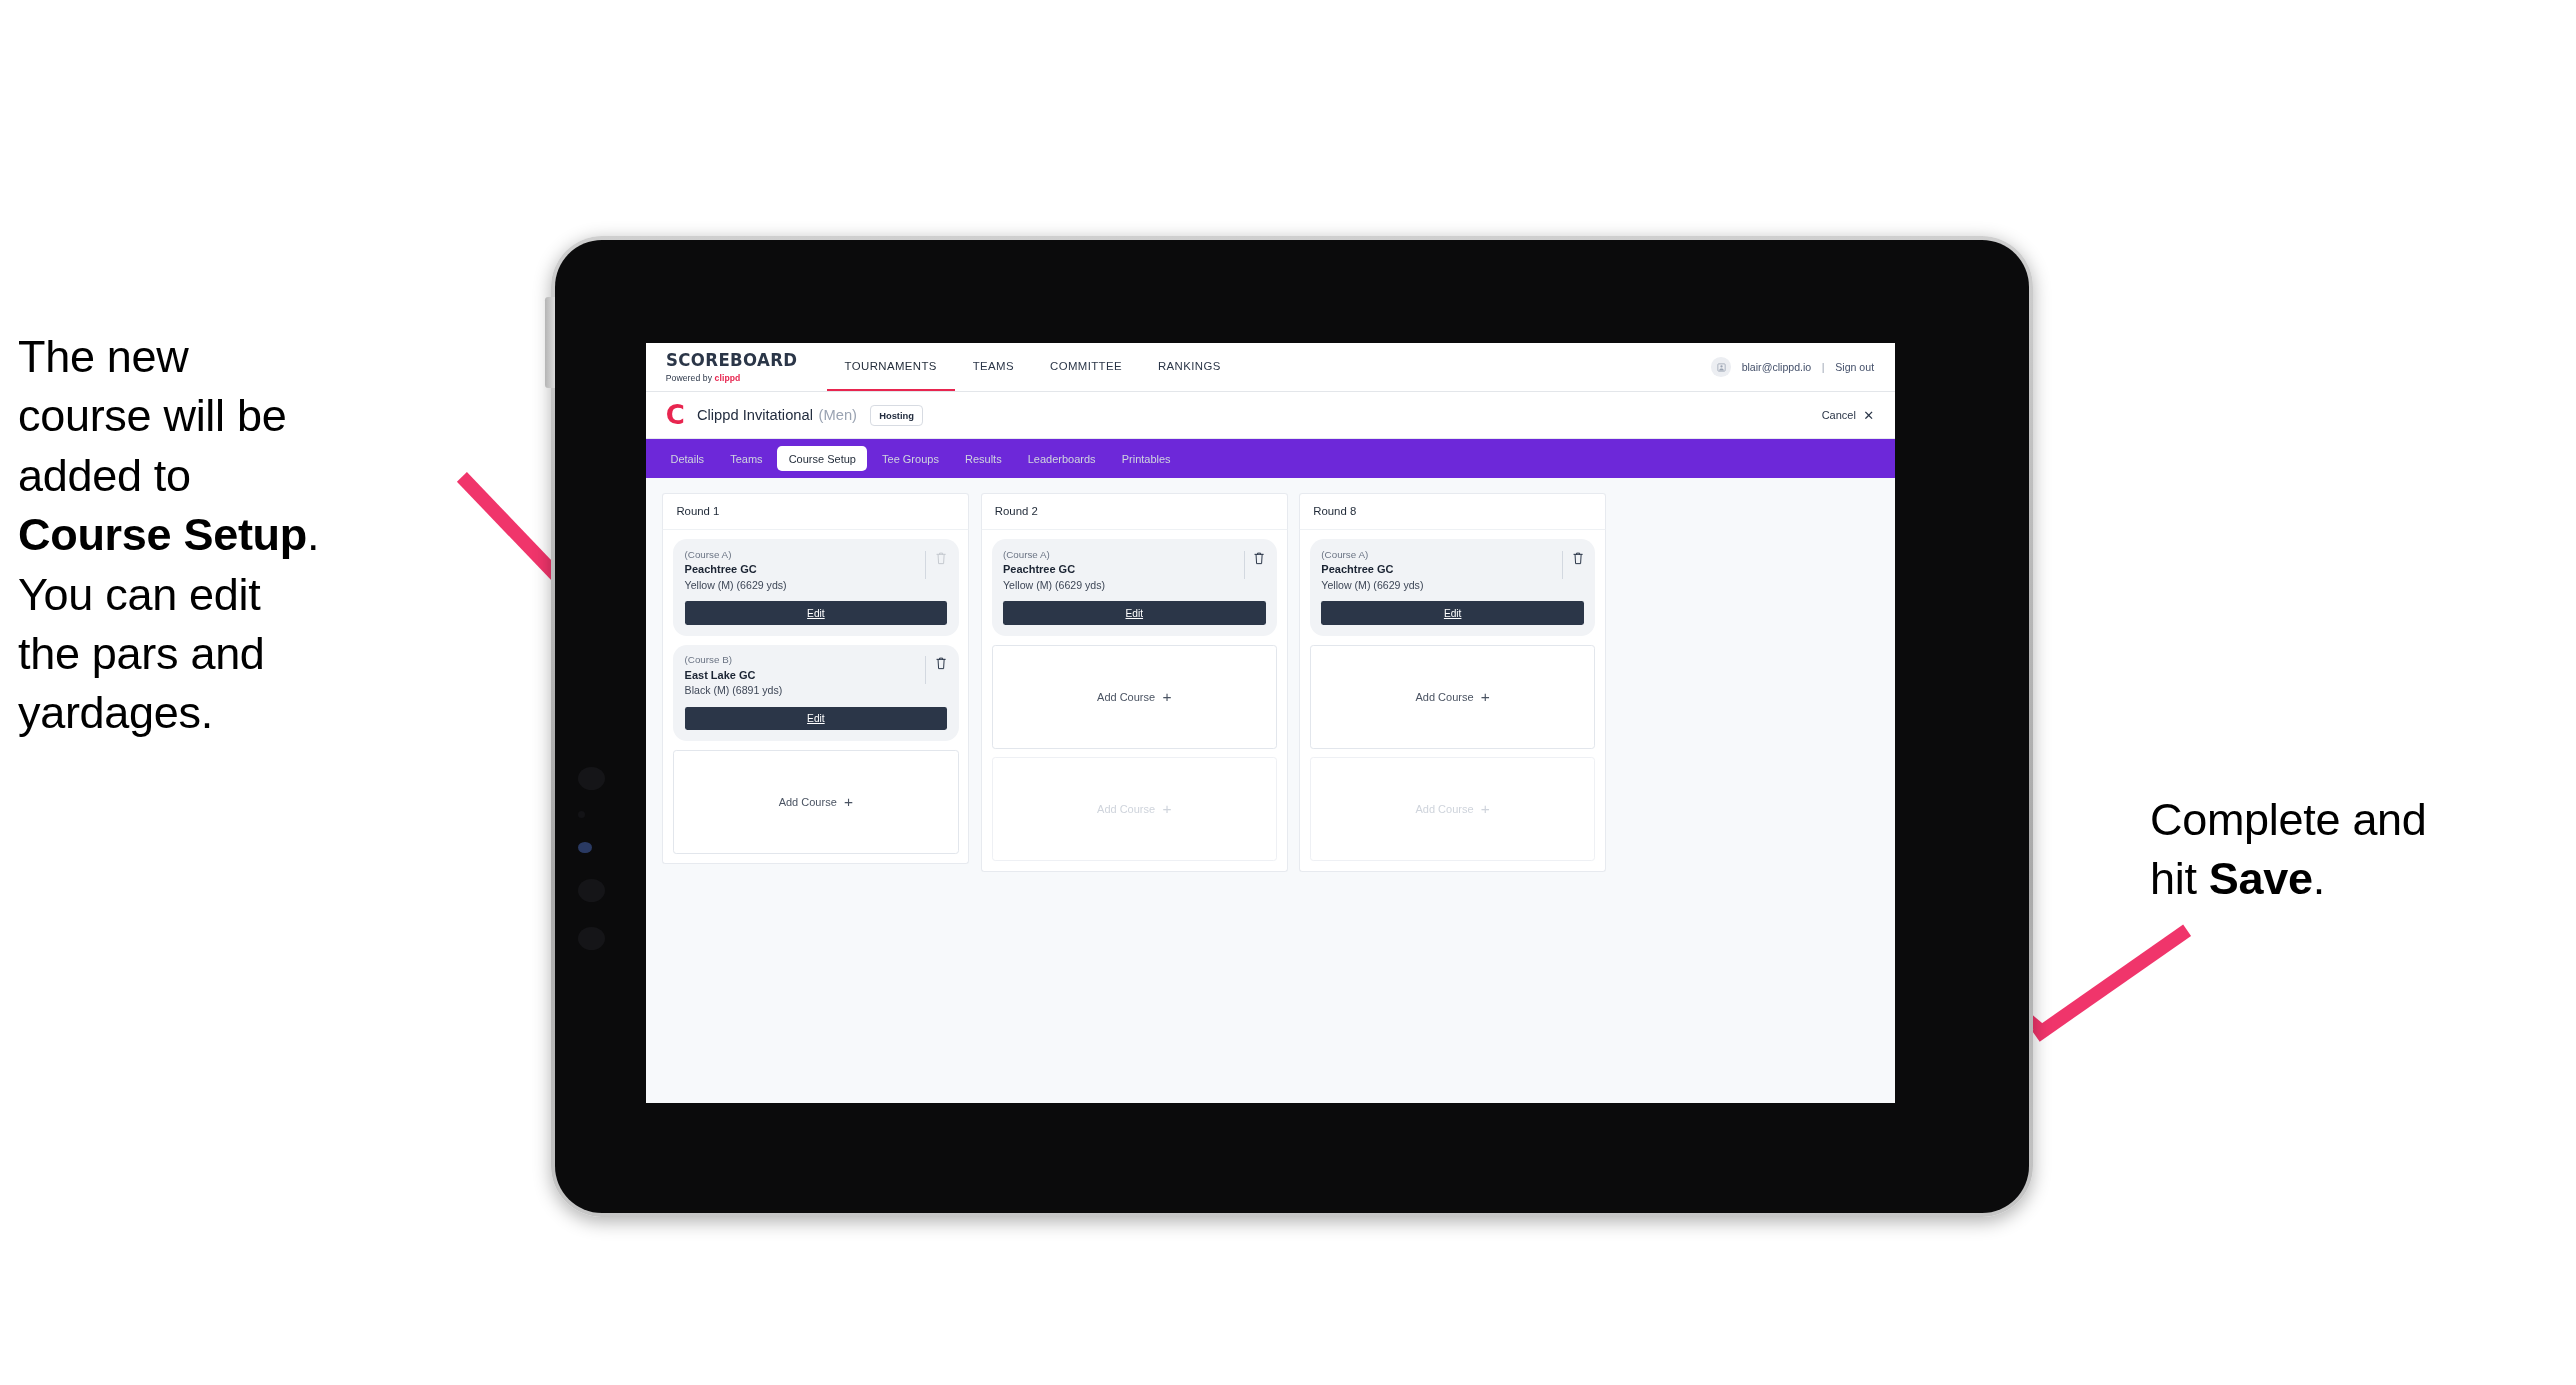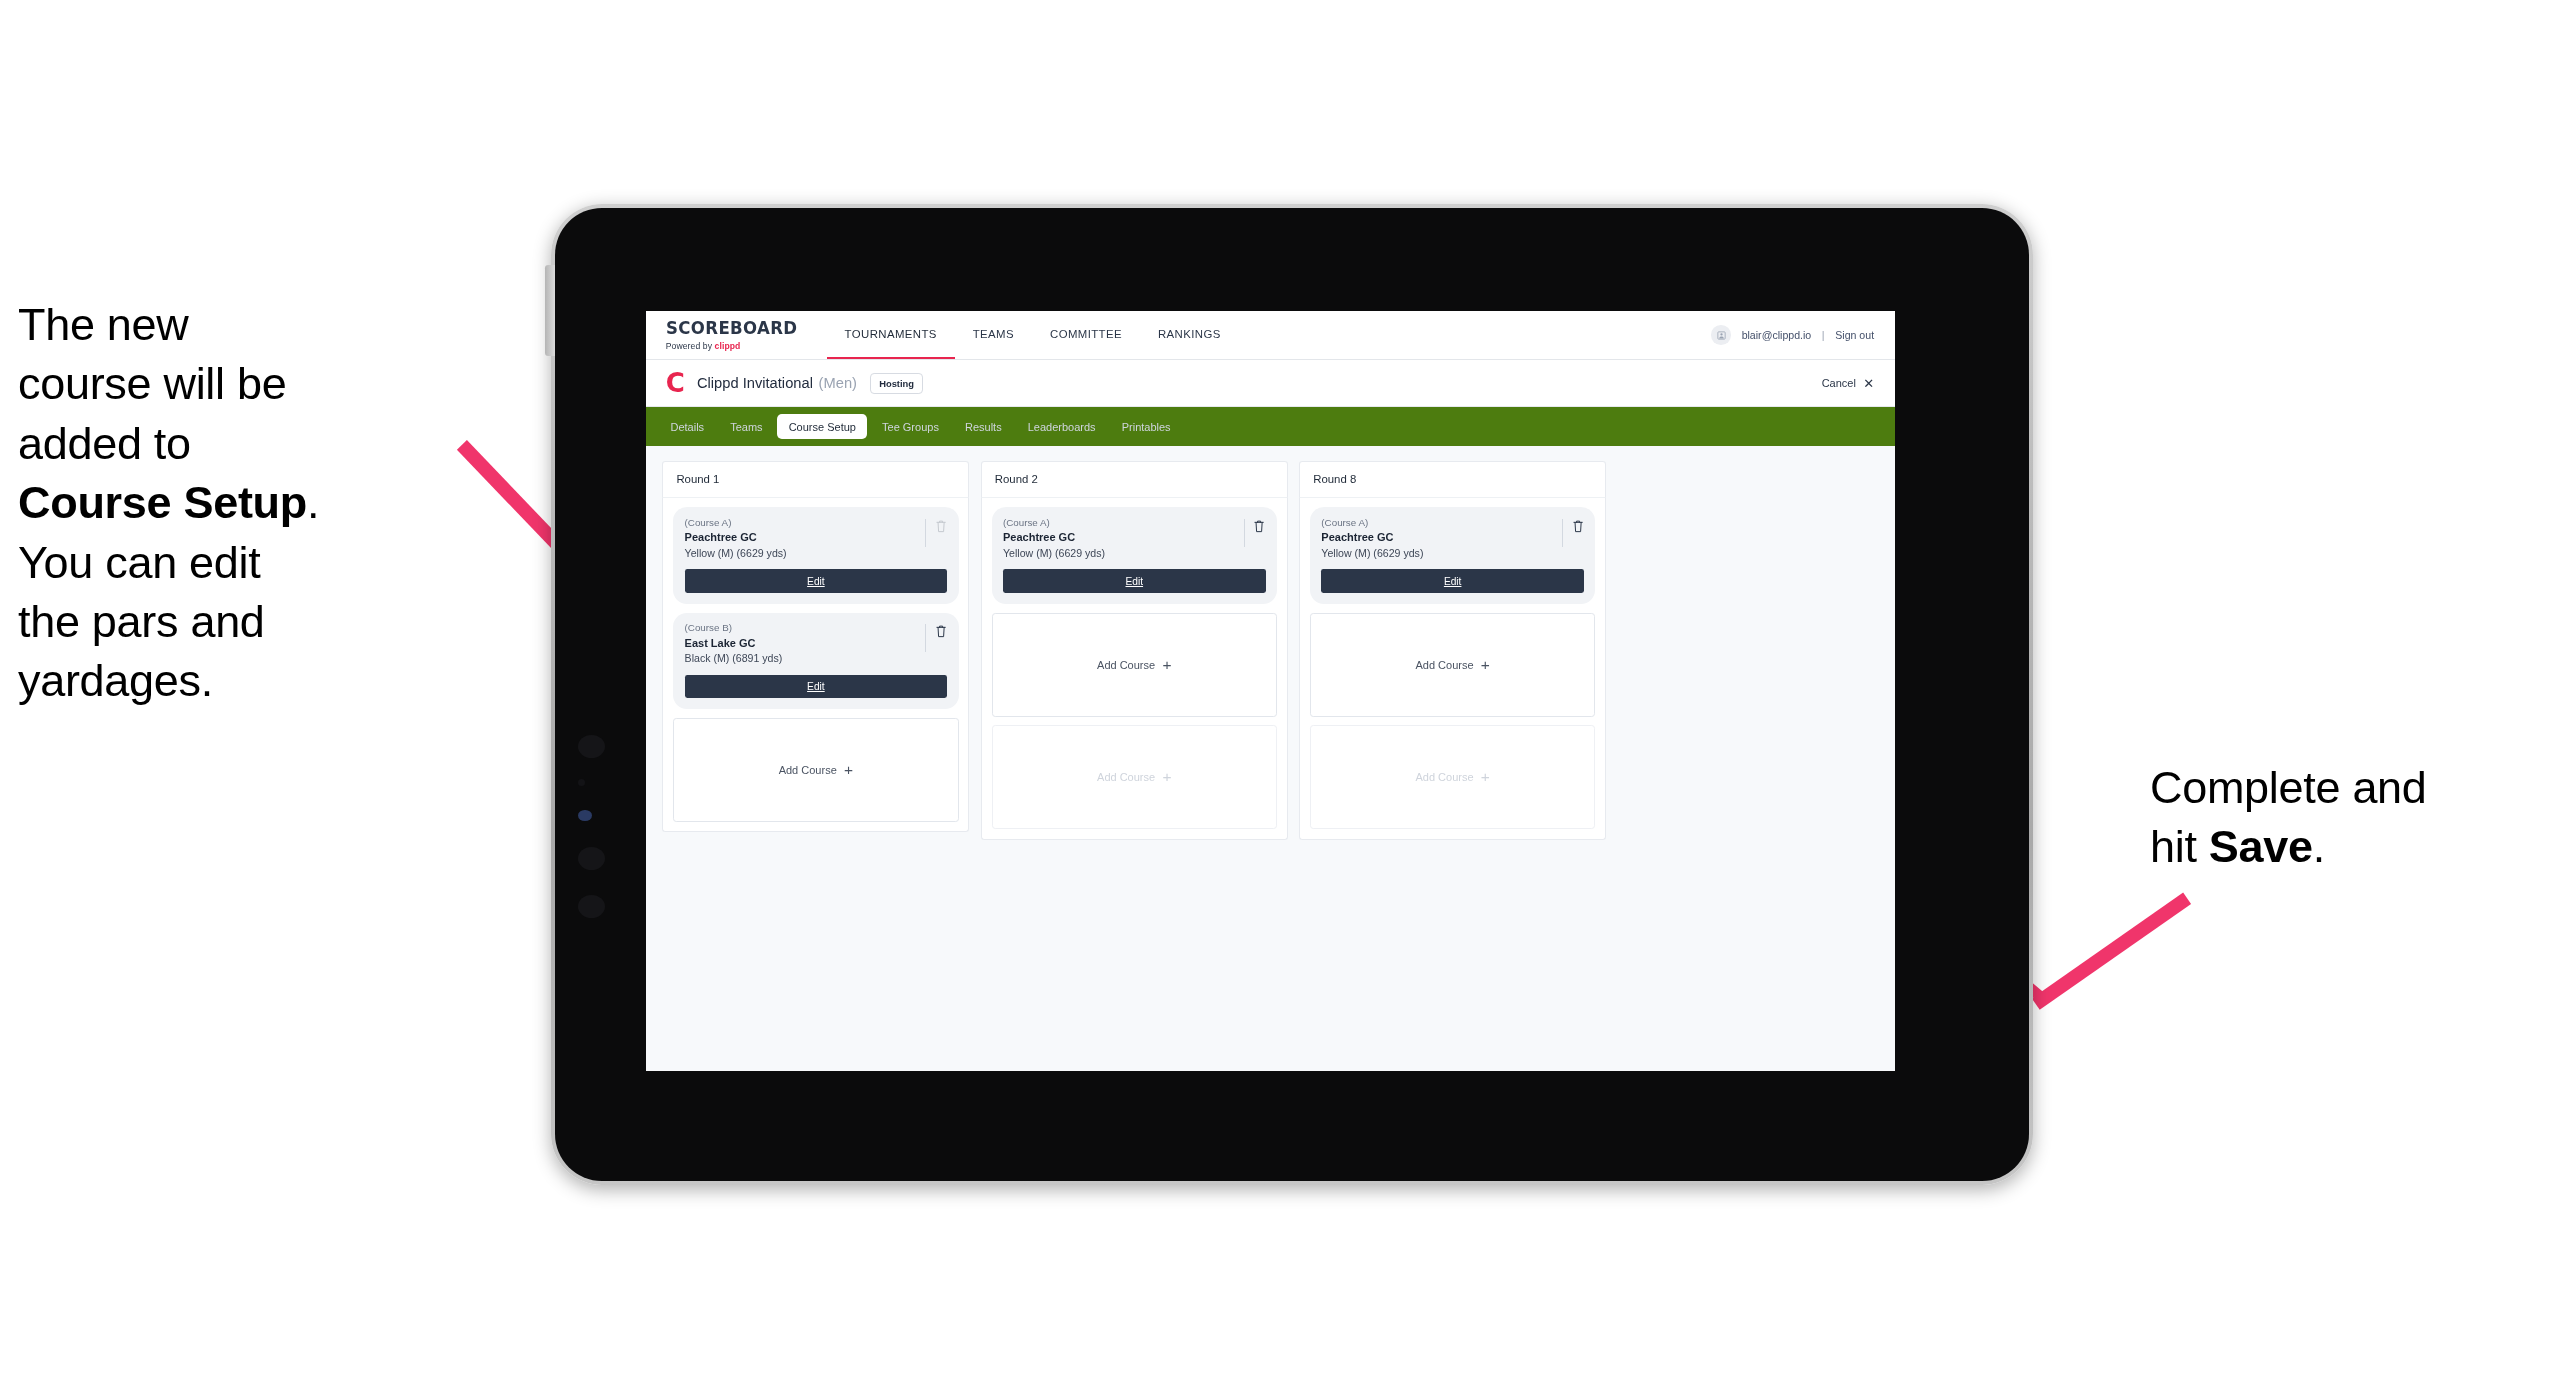--- a/index.html
+++ b/index.html
@@ -2,21 +2,21 @@
 <html style="font-size:13px"><head>
 <meta charset="utf-8">
 <style>
   * { box-sizing: border-box; margin: 0; padding: 0; }
   html, body {
     width: 2576px; height: 1386px;
     background: #ffffff;
     font-family: "Liberation Sans", sans-serif;
     overflow: hidden;
   }
-  #stage { position: relative; width: 2576px; height: 1096px; background: #fff; }
+  #stage { position: relative; width: 2576px; height: 1096px; background: #fff; margin-top: 32px; }
 
   
   .annot {
     position: absolute;
     color: #000;
     font-size: 45px;
     line-height: 1.32;
     letter-spacing: -0.3px;
     font-weight: 400;
   }
@@ -126,21 +126,21 @@
     font-size: 9.4px; font-weight: 700; color: #232d3f; background: #fff;
   }
   #cancel-btn {
     margin-left: auto; display: flex; align-items: center; gap: 7.3px;
     font-size: 11px; color: #2b3648; cursor: pointer;
   }
   #cancel-btn .x { font-size: 13px; }
 
   
   #tabbar {
-    height: 39px; background: #4d7c0f;
+    height: 39px; background: #6d28d9;
     display: flex; align-items: center; padding: 0 13px;
     gap: 3.3px;
   }
   .tab {
     padding: 6.5px 11.4px; border-radius: 4.9px;
     font-size: 11px; color: #cfd5de; cursor: pointer; white-space: nowrap;
   }
   .tab.active { background: #ffffff; color: #1f2937; font-weight: 500; }
 
   

